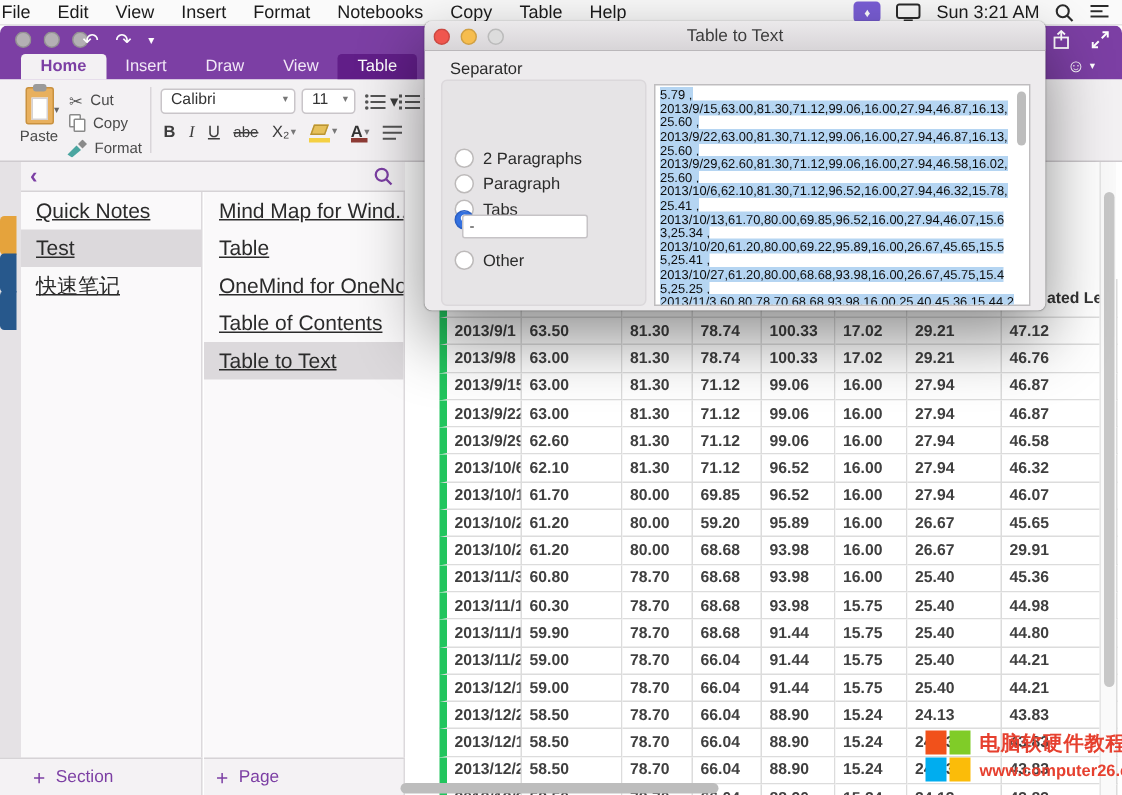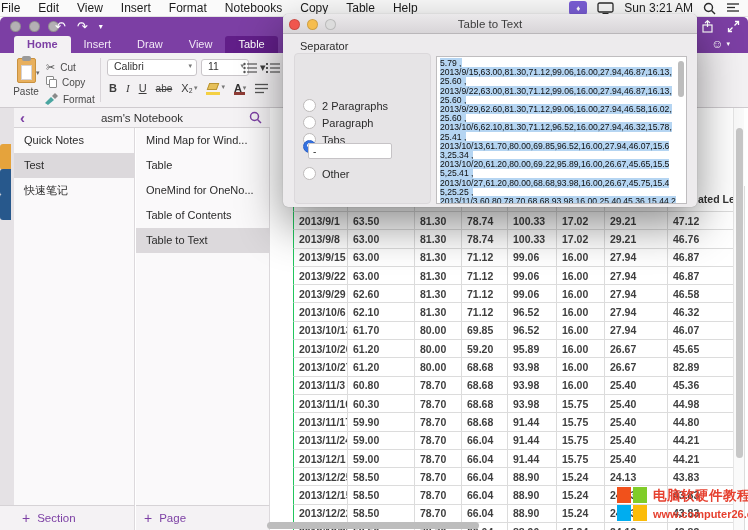--- a/index.html
+++ b/index.html
@@ -63,34 +63,34 @@
 
   
   .strip { position:absolute; left:0; top:91px; width:14px; height:422px; background:#e5e2e5; }
   .strip .sec-tab { position:absolute; left:0; width:11px; height:26px; border-radius:3px 0 0 3px; }
   .side-header { position:absolute; left:14px; top:91px; width:256px; height:20px; background:#f4f2f4; border-bottom:1px solid #d6d3d6; display:flex; align-items:center; }
   .back-chev { position:absolute; left:6px; top:0; line-height:20px; color:#7c3fa4; font-size:15px; font-weight:bold; }
   .nb-title { width:100%; text-align:center; font-size:11.5px; color:#333; }
   .side-search { position:absolute; right:8px; top:3px; }
   .sections-col { position:absolute; left:14px; top:111px; width:121px; height:377px; background:#faf9fa; border-right:1px solid #dcd9dc; }
   .pages-col { position:absolute; left:136px; top:111px; width:134px; height:377px; background:#faf9fa; border-right:1px solid #dcd9dc; }
-  .nav-row { height:25px; line-height:25px; font-size:11px; color:#2b2b2b; padding-left:10px; white-space:nowrap; overflow:hidden; }
+  .nav-row { height:25px; line-height:25px; font-size:14px; color:#2b2b2b; padding-left:10px; white-space:nowrap; overflow:hidden;text-decoration:underline; }
   .nav-row.selected { background:#dcd9dc; }
   .col-footer { position:absolute; top:488px; height:25px; background:#f4f2f4; border-top:1px solid #d6d3d6; display:flex; align-items:center; gap:7px; color:#7c3fa4; font-size:11.5px; padding-left:8px; }
   .col-footer .plus { font-size:14px; font-weight:400; }
   #footer-sections { left:0; width:135px; padding-left:22px; border-right:1px solid #dcd9dc; }
   #footer-pages { left:136px; width:134px; border-right:1px solid #dcd9dc; }
 
   
   .canvas { position:absolute; left:270px; top:91px; width:478px; height:422px; background:#fff; }
   .tgrid { position:absolute; left:293px; display:grid; grid-template-columns:55px 67px 47px 46px 49px 48px 63px 77px; z-index:1; }
   #table-header { top:169px; grid-auto-rows:26px; }
   #table-rows { top:195px; grid-auto-rows:18.3px; }
   .tcell { border-right:1px solid #dcdcdc; border-bottom:1px solid #dcdcdc; background:#fff; font-size:10.5px; font-weight:600; color:#3f3f3f; display:flex; align-items:center; padding-left:5px; overflow:hidden; white-space:nowrap; }
-  .tcell.cfirst { border-left:1px solid #22c55e; }
+  .tcell.cfirst { border-left:5px solid #22c55e; }
   .hcell { font-weight:700; color:#333; }
   .hcell.lean { padding-left:30px; }
   .v-scroll { position:absolute; left:733px; top:91px; width:11px; height:422px; background:#fafafa; border-left:1px solid #e6e6e6; z-index:2; }
   .v-thumb { position:absolute; left:2px; top:20px; width:7px; height:330px; background:#c7c7c7; border-radius:3.5px; }
   .h-thumb { position:absolute; left:267px; top:505px; width:212px; height:7px; background:#bdbdbd; border-radius:3.5px; z-index:2; }
 
   
   .watermark { position:absolute; left:617px; top:470px; z-index:40; display:flex; gap:6px; }
   .winlogo { width:30px; height:34px; display:grid; grid-template-columns:14px 14px; grid-template-rows:16px 16px; gap:2px; }
   .winlogo div { width:100%; height:100%; }
@@ -217,21 +217,21 @@
           <path d="M8 3 L11 0 L14 3 L11 6 Z" fill="#8a8a8a"></path>
         </svg>
       <span>Format</span>
     </div>
     <div class="vsep" style="left:100px;"></div>
 
     <div class="combo" style="left:107px; top:6px; width:90px;">
       <span>Calibri</span>
         <span class="qa-caret2">▾</span>
     </div>
-    <div class="combo" style="left:201px; top:6px; width:48px;">
+    <div class="combo" style="left:201px; top:6px; width:36px;">
       <span>11</span>
         <span class="qa-caret2">▾</span>
     </div>
     <div class="mini-btn" style="left:243px; top:6px;">
       <svg width="15" height="12" viewBox="0 0 15 12">
           <circle cx="1.5" cy="2" r="1.2" fill="#555"></circle>
           <circle cx="1.5" cy="6" r="1.2" fill="#555"></circle>
           <circle cx="1.5" cy="10" r="1.2" fill="#555"></circle>
           <line x1="4" y1="2" x2="14" y2="2" stroke="#555" stroke-width="1.2"></line>
           <line x1="4" y1="6" x2="14" y2="6" stroke="#555" stroke-width="1.2"></line>
@@ -284,21 +284,20 @@
     </div>
   </div>
 
   <div class="strip" id="strip">
       <div class="sec-tab" style="background: rgb(229, 163, 60); top: 36px;"></div>
       <div class="sec-tab" style="background: rgb(39, 88, 140); top: 61px;"></div>
       <div class="sec-tab" style="background: rgb(39, 88, 140); top: 86px;"></div>
     </div>
   <div class="side-header">
     <span class="back-chev">‹</span>
-    <div class="nb-title">asm's Notebook</div>
     <svg class="side-search" width="13" height="13" viewBox="0 0 13 13">
         <circle cx="5.5" cy="5.5" r="4" fill="none" stroke="#7c3fa4" stroke-width="1.5"></circle>
         <line x1="8.5" y1="8.5" x2="12" y2="12" stroke="#7c3fa4" stroke-width="1.5"></line>
       </svg>
   </div>
   <div class="sections-col" id="sections">
       <div class="nav-row">Quick Notes</div>
       <div class="nav-row selected">Test</div>
       <div class="nav-row">快速笔记</div>
     </div>
@@ -394,21 +393,21 @@
       <div class="tcell">16.00</div>
       <div class="tcell">26.67</div>
       <div class="tcell">45.65</div>
       <div class="tcell cfirst">2013/10/27</div>
       <div class="tcell">61.20</div>
       <div class="tcell">80.00</div>
       <div class="tcell">68.68</div>
       <div class="tcell">93.98</div>
       <div class="tcell">16.00</div>
       <div class="tcell">26.67</div>
-      <div class="tcell">82.89</div>
+      <div class="tcell">29.91</div>
       <div class="tcell cfirst">2013/11/3</div>
       <div class="tcell">60.80</div>
       <div class="tcell">78.70</div>
       <div class="tcell">68.68</div>
       <div class="tcell">93.98</div>
       <div class="tcell">16.00</div>
       <div class="tcell">25.40</div>
       <div class="tcell">45.36</div>
       <div class="tcell cfirst">2013/11/10</div>
       <div class="tcell">60.30</div>

